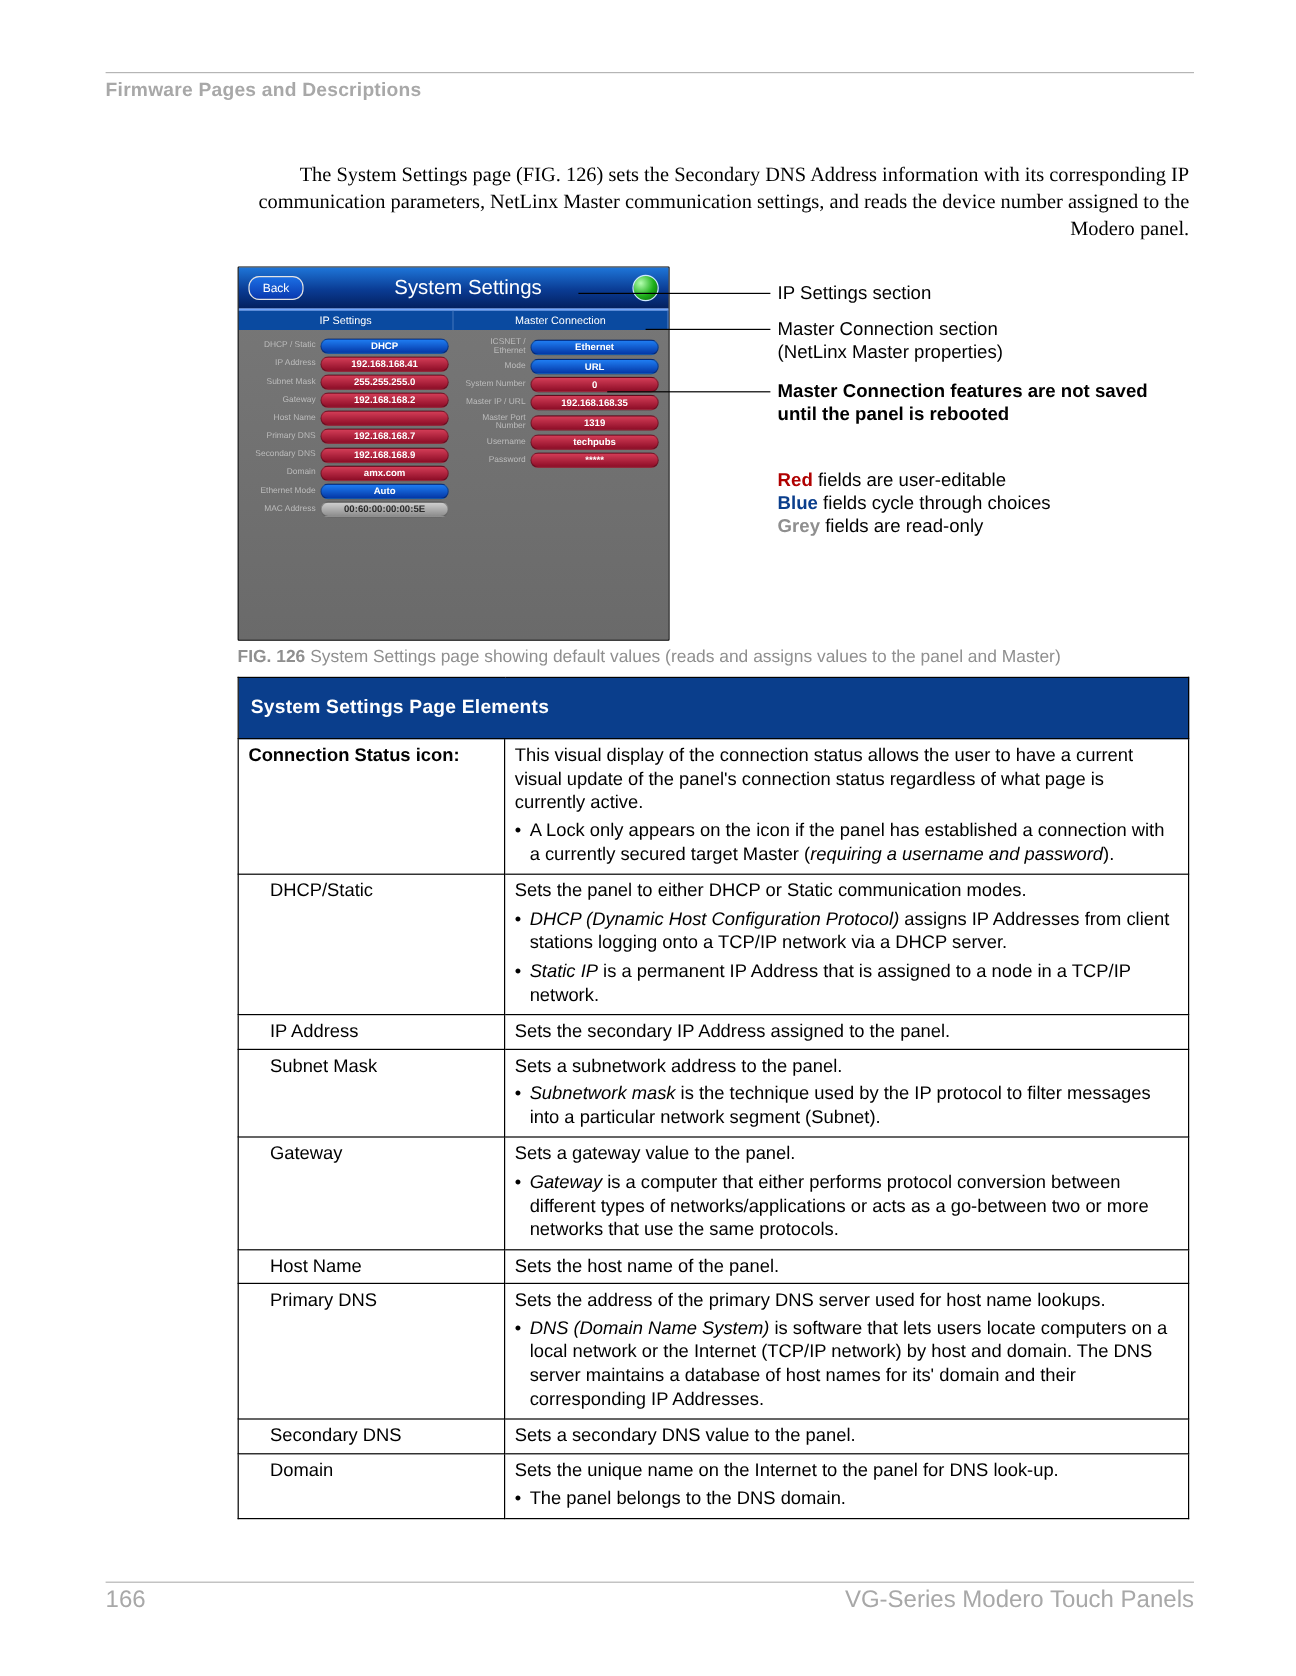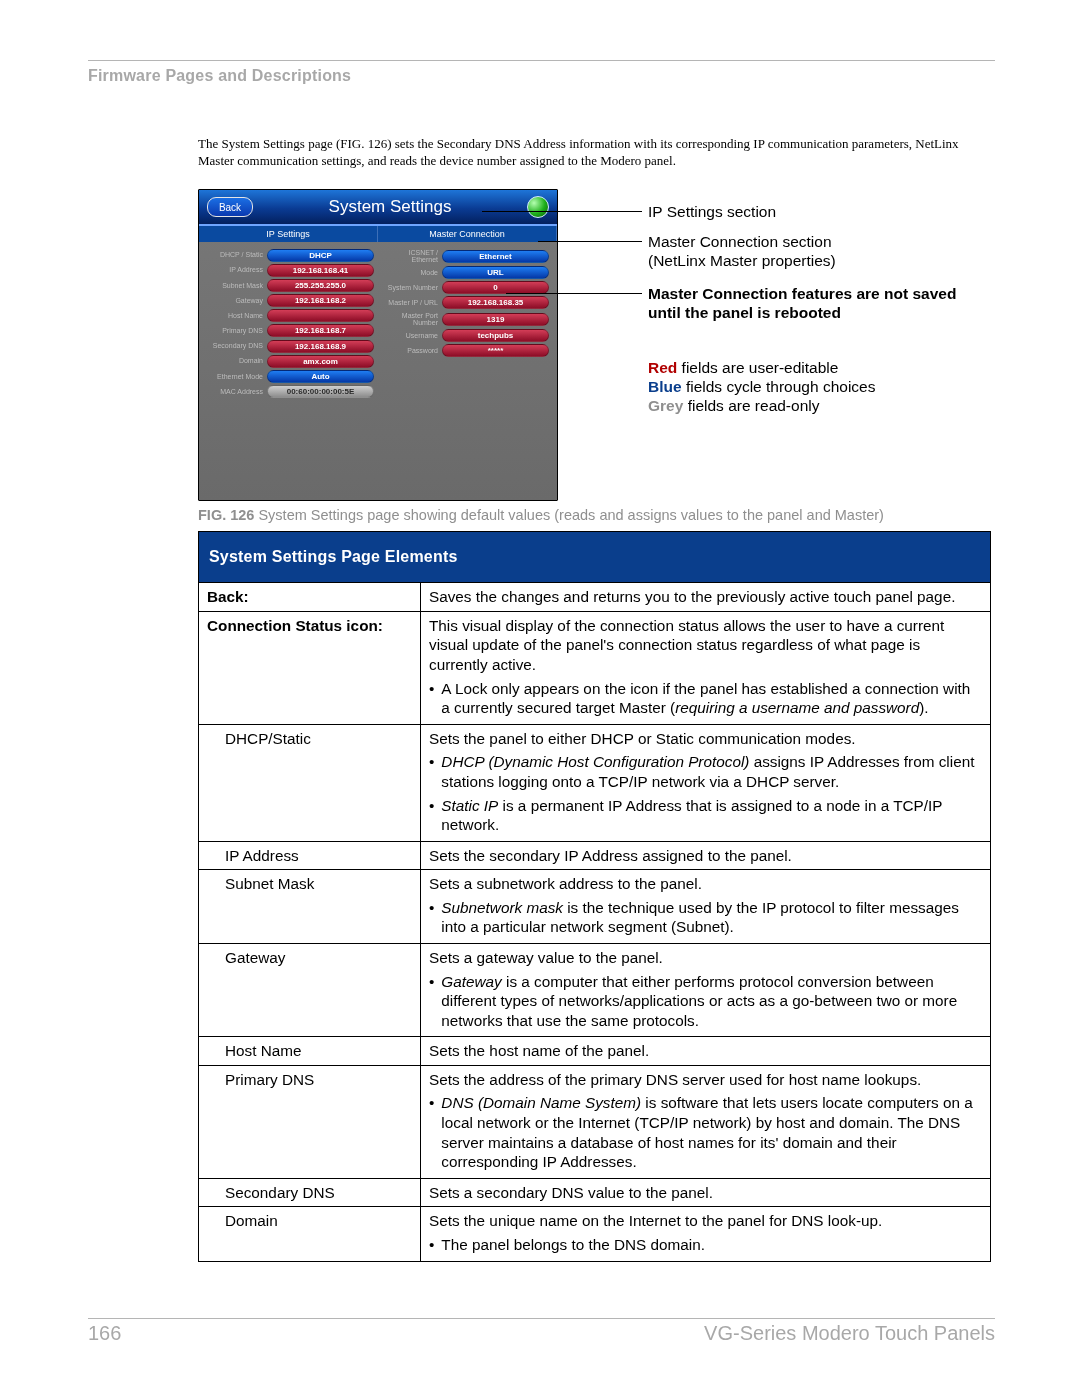--- a/index.html
+++ b/index.html
@@ -5,21 +5,21 @@
   html,body{margin:0;padding:0;background:#fff;font-family:"Times New Roman",Times,serif;}
   .page{position:relative;box-sizing:border-box;width:1080px;height:1397px;margin:0 auto;
     padding:60px 85px 50px 88px;color:#000;font-size:18.8px;}
   .top-rule{border-top:1px solid #b5b5b5;margin-bottom:6px;}
   .bottom-rule{position:absolute;left:88px;right:85px;bottom:78px;border-top:1px solid #b5b5b5;}
   .page-header{color:#a8a8a8;font-family:Arial,Helvetica,sans-serif;font-size:16px;
     font-weight:bold;letter-spacing:.2px;}
   .content{margin-top:50px;margin-left:110px;margin-right:4px;}
   .h2{color:#0a3e8c;font-family:Arial,Helvetica,sans-serif;font-weight:bold;font-size:19px;
     letter-spacing:.3px;margin-bottom:6px;}
-  .para{font-size:13px;line-height:1.32;margin:0 0 20px 0;}
+  .para{font-size:17px;line-height:1.32;margin:0 0 20px 0;text-align:right;}
   .para2{font-size:18.8px;line-height:1.32;margin:18px 0 10px 0;}
   
   .figwrap{display:flex;align-items:flex-start;gap:10px;}
   
   .shot{width:360px;height:312px;box-sizing:border-box;border:1px solid #000;
     background:linear-gradient(#787878,#6a6a6a);border-radius:1px;
     font-family:Arial,Helvetica,sans-serif;color:#fff;position:relative;font-size:9px;}
   .shot .titlebar{height:34px;background:linear-gradient(#1e75d8,#0a3b93 55%,#03205f);
     display:flex;align-items:center;justify-content:space-between;padding:0 8px;
     border-bottom:2px solid #6fa5ff;}
@@ -197,26 +197,20 @@
 
 
     <table class="elem">
       <tbody>
           <tr>
             <th class="hdr" colspan="2">System Settings Page Elements</th>
           </tr>
       </tbody>
         <tbody id="tbody">
           <tr>
-            <td class="l"><span style="font-weight: bold;">Back:</span></td>
-            <td>
-              <div>Saves the changes and returns you to the previously active touch panel page.</div>
-            </td>
-          </tr>
-          <tr>
             <td class="l"><span style="font-weight: bold;">Connection Status icon:</span></td>
             <td>
               <div>This visual display of the connection status allows the user to have a current visual update of the panel's connection status regardless of what page is currently active.</div>
               <div class="bul">
                 <div class="bultxt">A Lock only appears on the icon if the panel has established a connection with a currently secured target Master (<i>requiring a username and password</i>).</div>
               </div>
             </td>
           </tr>
           <tr>
             <td class="l"><span class="sub">DHCP/Static</span></td>

